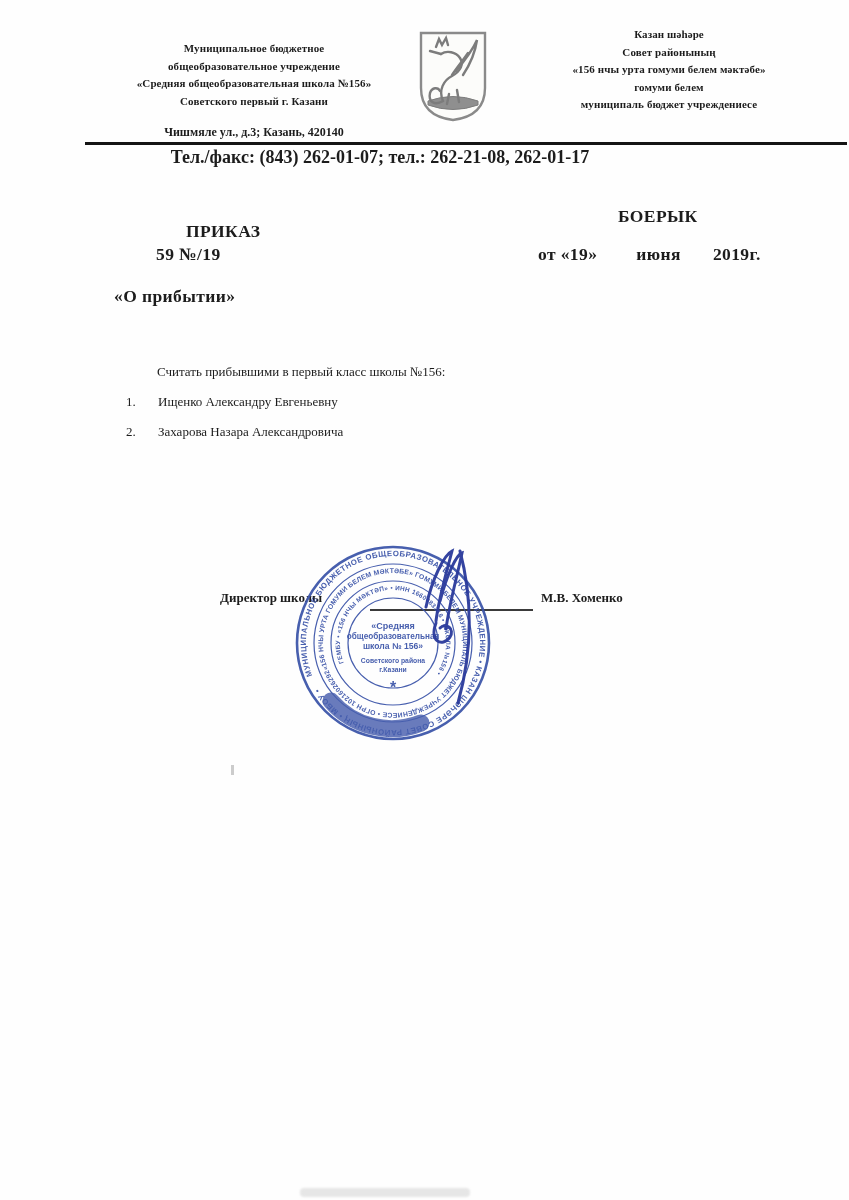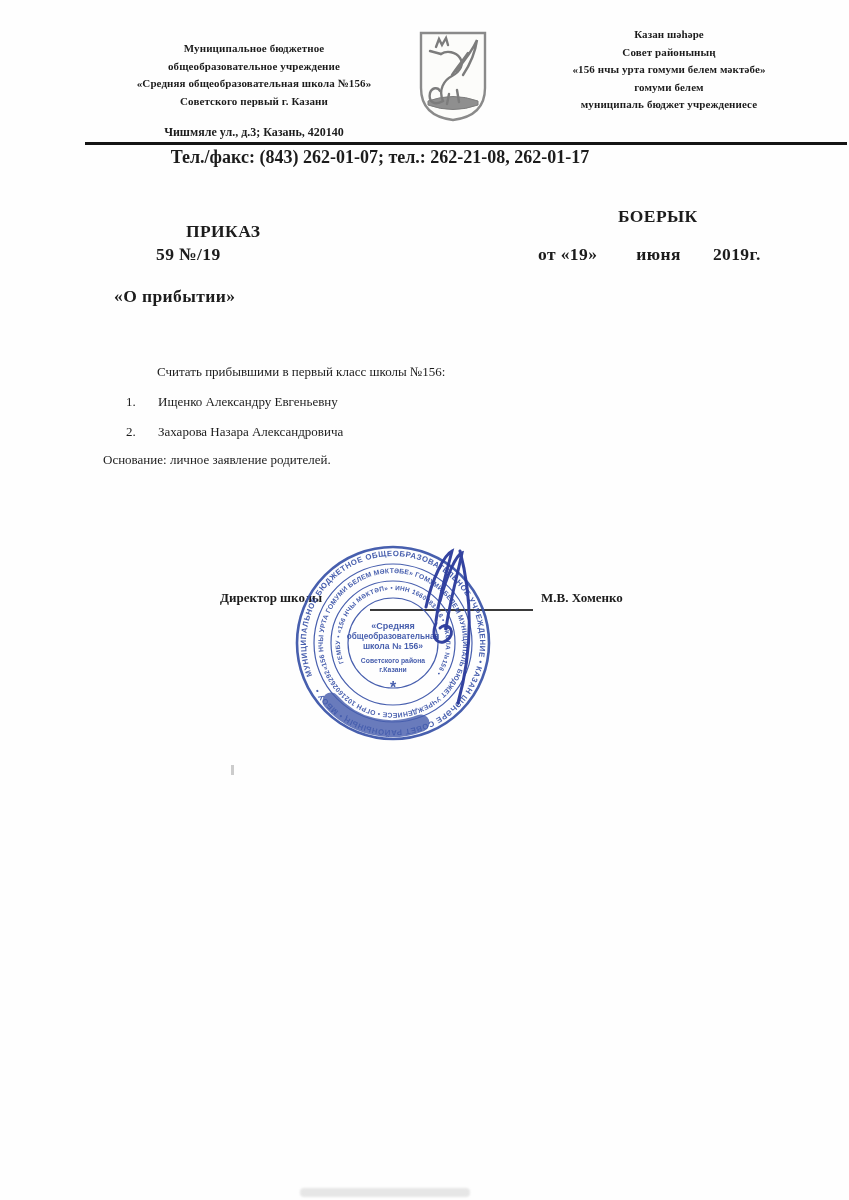--- a/index.html
+++ b/index.html
@@ -78,21 +78,20 @@
 
   <div class="abs bodytxt" style="left:157px;top:364px;">Считать прибывшими в первый класс школы №156:</div>
 
   <div class="abs bodytxt" style="left:126px;top:394px;">
     <span class="listnum">1.</span><span>Ищенко Александру Евгеньевну</span>
   </div>
   <div class="abs bodytxt" style="left:126px;top:424px;">
     <span class="listnum">2.</span><span>Захарова Назара Александровича</span>
   </div>
 
-  <div class="abs bodytxt" style="left:103px;top:452px;">Основание: личное заявление родителей.</div>
 
   <div class="abs bodytxt b" style="left:220px;top:590px;">Директор школы</div>
   <div class="abs sigline" style="left:370px;top:609px;width:163px;height:1.6px;"></div>
   <div class="abs bodytxt b" style="left:541px;top:590px;">М.В. Хоменко</div>
 
   <svg class="abs stampwrap" style="left:293px;top:543px;" width="200" height="200" viewBox="0 0 200 200">
     <defs>
       <path id="tp-outer" d="M 13,100 a 87,87 0 1 1 0,0.01"></path>
       <path id="tp-middle" d="M 30,100 a 70,70 0 1 1 0,0.01"></path>
       <path id="tp-inner" d="M 47,100 a 53,53 0 1 1 0,0.01"></path>

